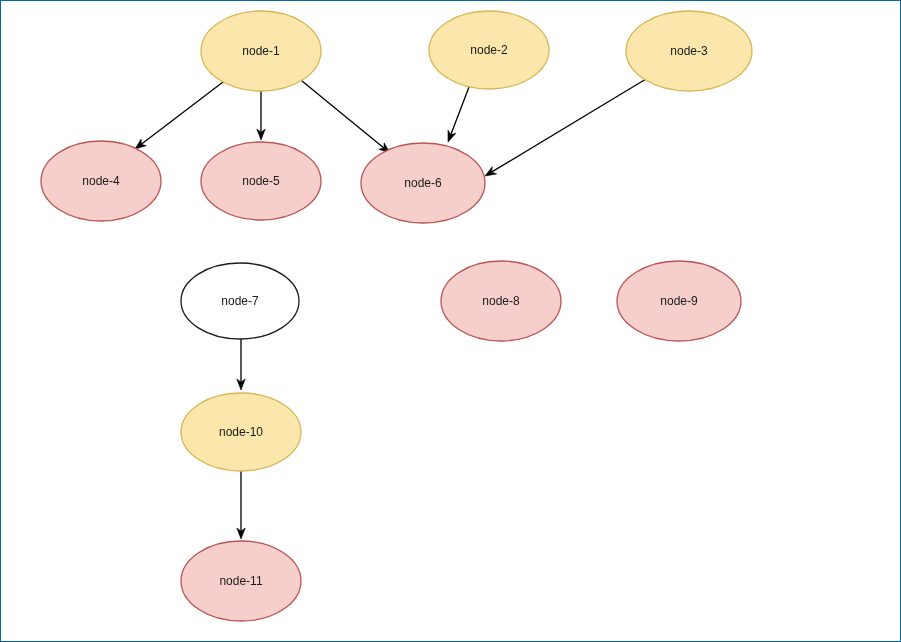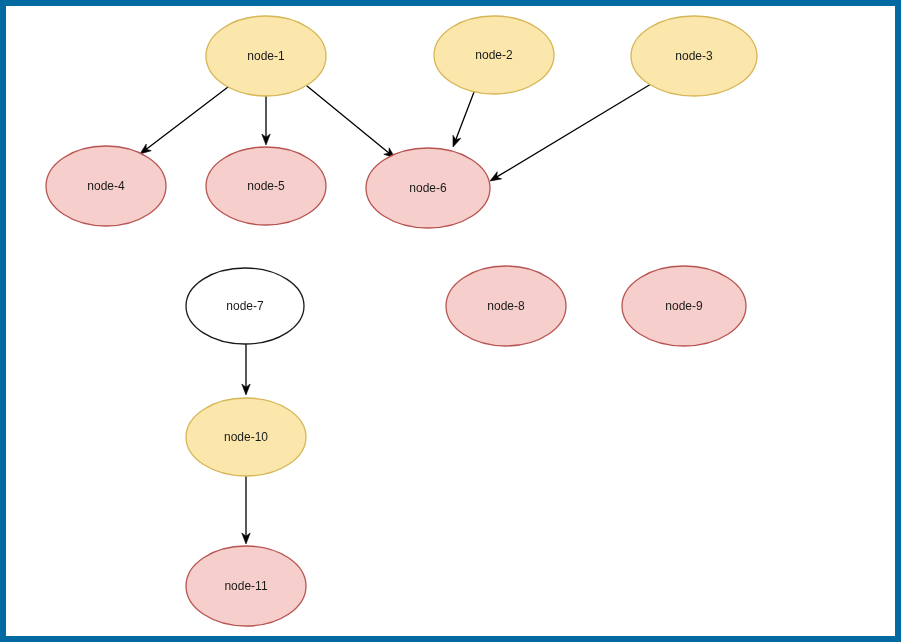--- a/index.html
+++ b/index.html
@@ -9,21 +9,21 @@
     background: #ffffff;
   }
   body {
     font-family: "Liberation Sans", sans-serif;
   }
   #canvas-frame {
     position: relative;
     width: 901px;
     height: 642px;
     box-sizing: border-box;
-    border: 6px solid #0369a1;
+    border: 1px solid #0369a1;
     background: #ffffff;
     overflow: hidden;
   }
   #diagram-svg {
     position: absolute;
     left: 0;
     top: 0;
     width: 901px;
     height: 642px;
     display: block;

